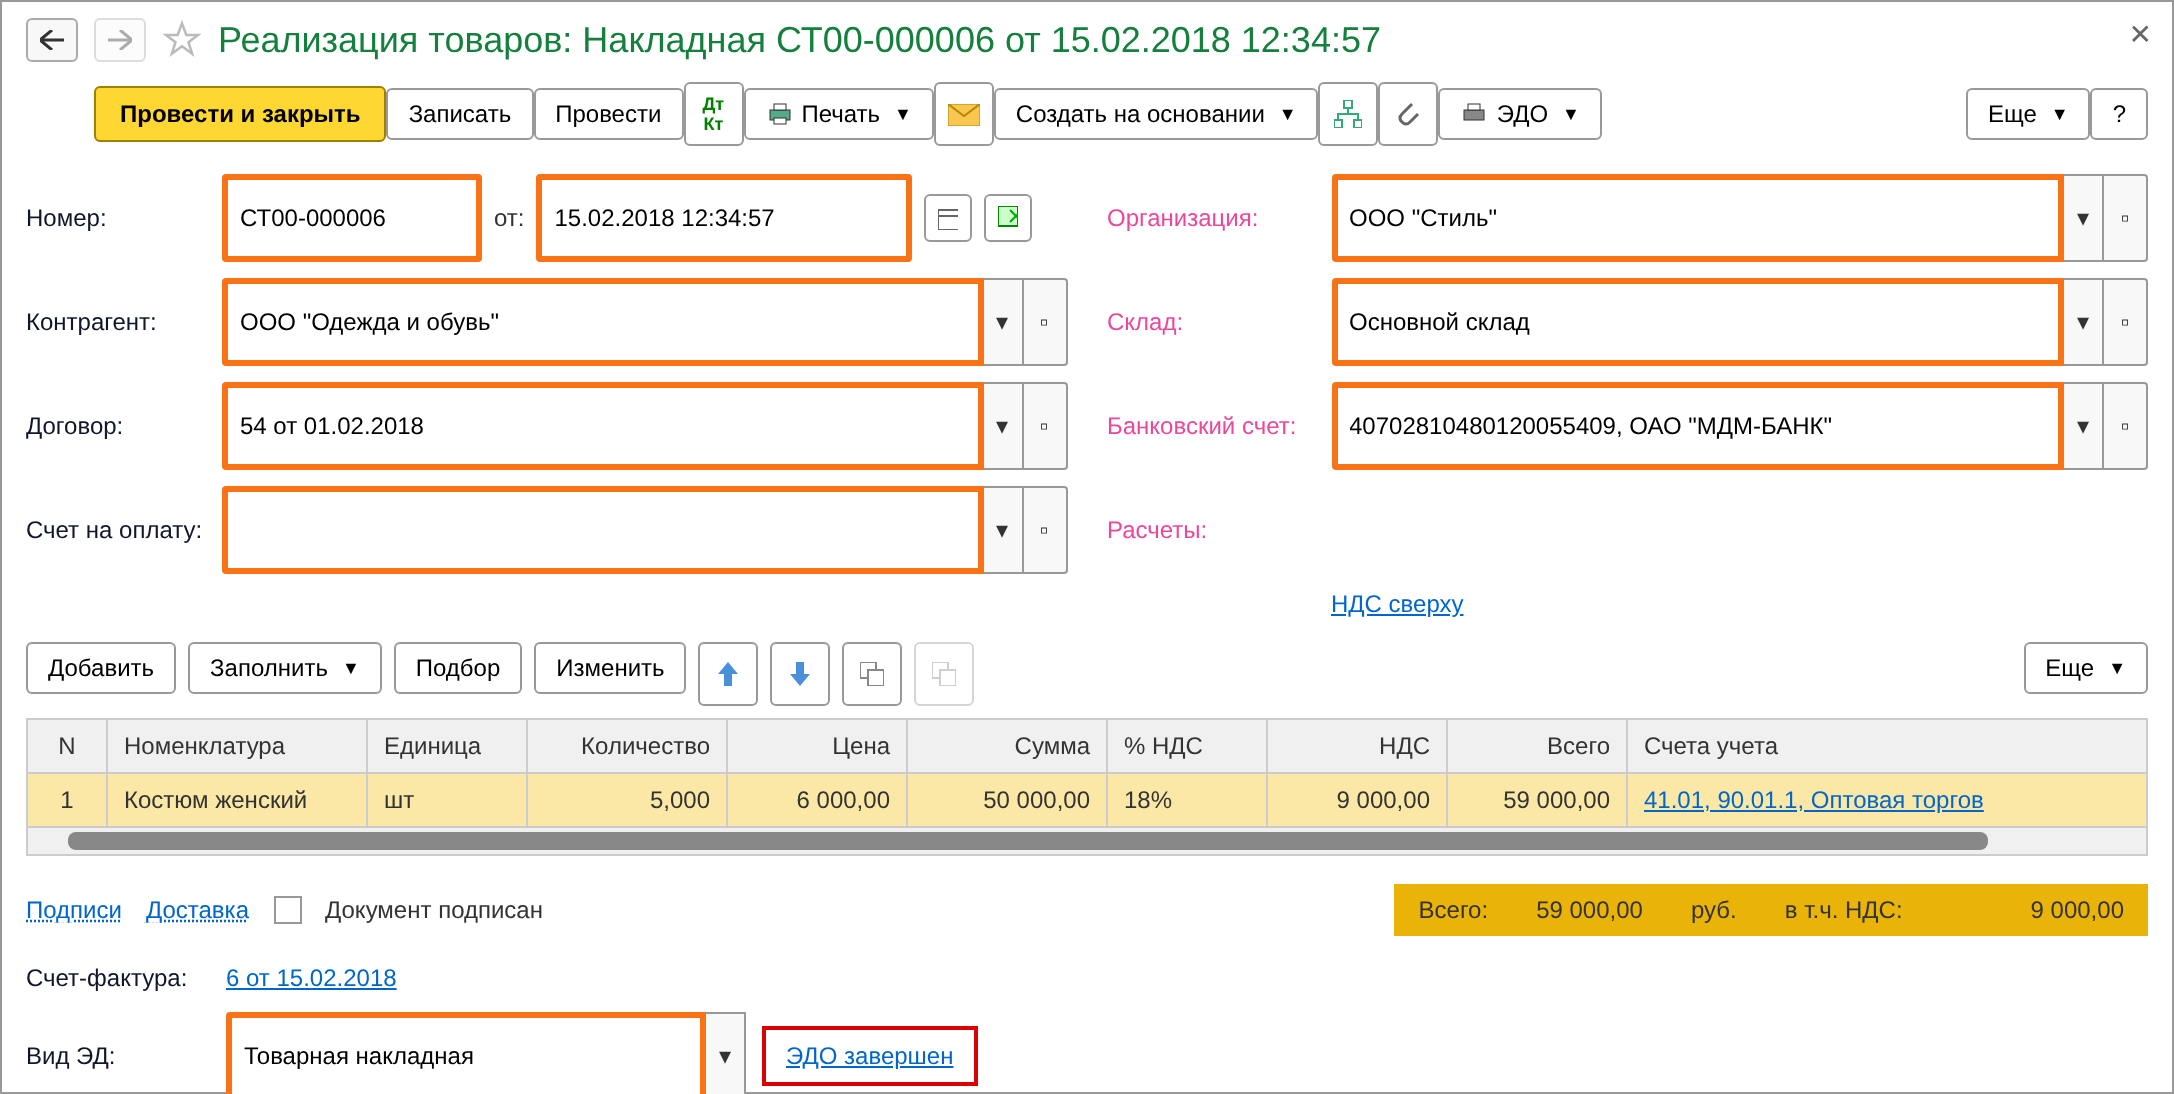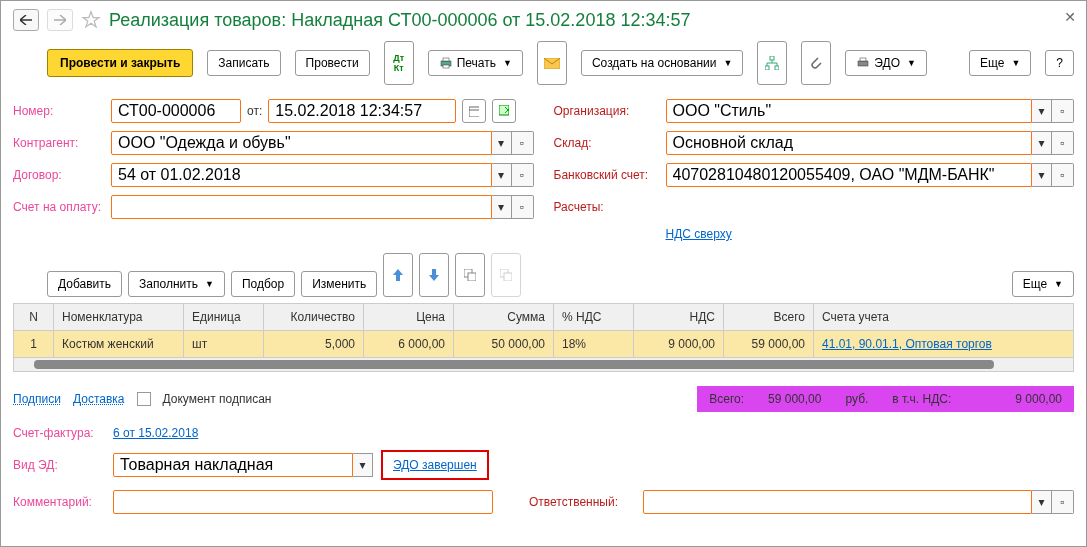--- a/index.html
+++ b/index.html
@@ -4,51 +4,51 @@
 <style>
 * { box-sizing: border-box; margin: 0; padding: 0; }
 body { font-family: Arial, sans-serif; font-size: 12px; color: #333; background: #fff; width: 1087px; }
 .container { border: 1px solid #999; padding: 8px 12px; width: 1087px; height: 547px; position: relative; }
 .titlebar { display: flex; align-items: center; gap: 8px; margin-bottom: 10px; }
 .nav-btn { width: 26px; height: 22px; border: 1px solid #aaa; background: #f8f8f8; border-radius: 3px; display: flex; align-items: center; justify-content: center; cursor: pointer; }
 .nav-btn.disabled { opacity: 0.4; }
 .star-icon { width: 20px; height: 20px; color: #bbb; }
 .title { font-size: 18px; font-weight: normal; color: #15803d; }
 .close-x { position: absolute; right: 10px; top: 8px; cursor: pointer; font-size: 14px; color: #666; }
-.toolbar { display: flex; gap: 14px; align-items: center; margin-bottom: 14px; padding-left: 34px; }
+.toolbar { display: flex; gap: 0; align-items: center; margin-bottom: 14px; padding-left: 34px; }
 .btn { border: 1px solid #999; background: #fff; padding: 5px 10px; border-radius: 3px; cursor: pointer; font-size: 12px; white-space: nowrap; display: inline-flex; align-items: center; gap: 4px; }
 .btn.primary { background: #ffd733; font-weight: bold; border-color: #a08000; padding: 6px 12px; }
-.btn.icon-only { padding: 4px 6px; width: 30px; height: 44px; justify-content: center; }
+.btn.icon-only { padding: 4px 6px; width: 30px; height: 32px; justify-content: center; }
 .btn .caret { font-size: 9px; margin-left: 3px; }
 .spacer { flex: 1; }
 .form-rows { display: grid; grid-template-columns: 1fr 1fr; column-gap: 20px; row-gap: 8px; margin-bottom: 12px; }
 .form-row { display: flex; align-items: center; gap: 6px; }
-.label { width: 92px; min-width: 92px; color: #ec4899; }
-.label-r { width: 106px; min-width: 106px; color: #b91c1c; }
-.input { border: 1px solid #f97316; padding: 9px 6px; border-radius: 2px; background: #fff; height: 24px; font-size: 16px; }
+.label { width: 92px; min-width: 92px; color: #0f172a; }
+.label-r { width: 106px; min-width: 106px; color: #ec4899; }
+.input { border: 3px solid #f97316; padding: 19px 6px; border-radius: 2px; background: #fff; height: 24px; font-size: 12px; }
 .input.w-num { width: 130px; }
 .input.w-date { width: 188px; }
 .input.flex { flex: 1; }
 .input-group { display: flex; flex: 1; }
 .input-group .input { flex: 1; border-radius: 2px 0 0 2px; }
 .input-group .dd { width: 20px; border: 1px solid #999; border-left: none; display: flex; align-items: center; justify-content: center; background: #f8f8f8; cursor: pointer; }
 .input-group .ext { width: 22px; border: 1px solid #999; border-left: none; border-radius: 0 2px 2px 0; display: flex; align-items: center; justify-content: center; background: #f8f8f8; cursor: pointer; }
 .link { color: #0066cc; text-decoration: underline; cursor: pointer; }
 .dotted { text-decoration: underline dotted; text-align: right; }
-.tbl-toolbar { display: flex; gap: 6px; align-items: flex-end; margin-bottom: 6px; margin-left: 34px; }
+.tbl-toolbar { display: flex; gap: 6px; align-items: flex-start; margin-bottom: 6px; }
 .table { width: 100%; border: 1px solid #ccc; border-collapse: collapse; }
 .table th { background: #f0f0f0; border: 1px solid #ccc; padding: 6px 8px; text-align: left; font-weight: normal; }
 .table td { border: 1px solid #ccc; padding: 6px 8px; }
 .table tr.selected td { background: #fbe8a6; }
 .table td.r, .table th.r { text-align: right; }
 .table td.c, .table th.c { text-align: center; }
 .scroll-track { height: 14px; background: #f0f0f0; border: 1px solid #ccc; border-top: none; margin-bottom: 14px; position: relative; }
 .scroll-thumb { position: absolute; left: 20px; top: 2px; width: 960px; height: 9px; background: #888; border-radius: 4px; }
 .totals-row { display: flex; align-items: center; gap: 12px; margin-bottom: 14px; }
-.totals-box { background: #d946ef; padding: 6px 12px; display: flex; gap: 24px; margin-left: auto; }
+.totals-box { background: #eab308; padding: 6px 12px; display: flex; gap: 24px; margin-left: auto; }
 .checkbox { width: 14px; height: 14px; border: 1px solid #999; display: inline-block; vertical-align: middle; }
 .footer-row { display: flex; align-items: center; gap: 8px; margin-bottom: 10px; }
 .red-box { border: 2px solid #d00; padding: 6px 10px; text-align: center; }
 svg { display: block; }
 </style>
 </head>
 <body>
 
 <div class="container">
   <div class="close-x">✕</div>

